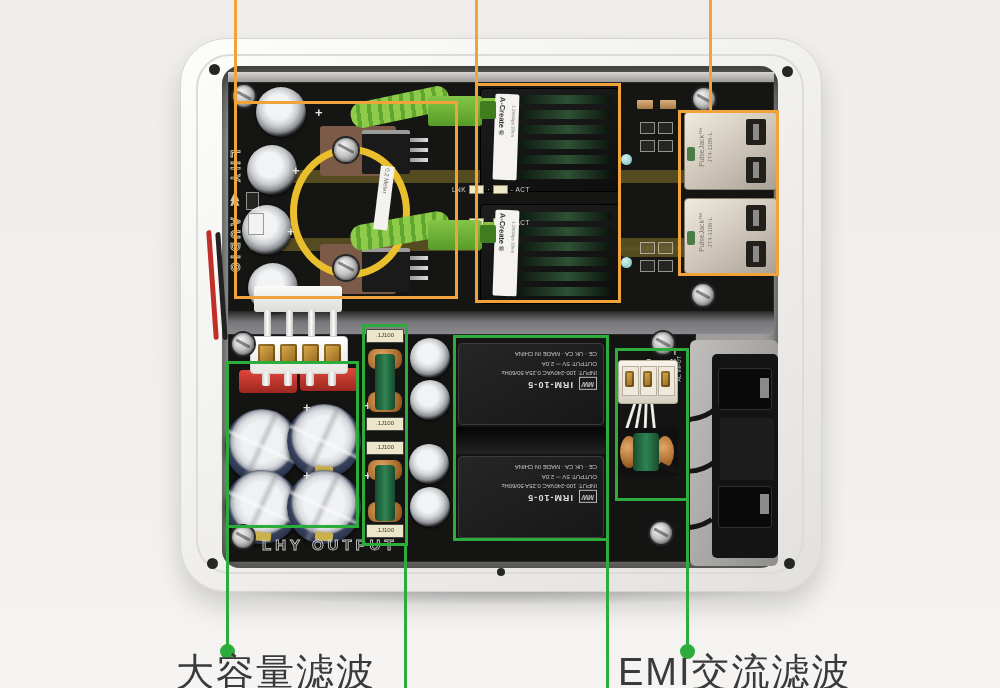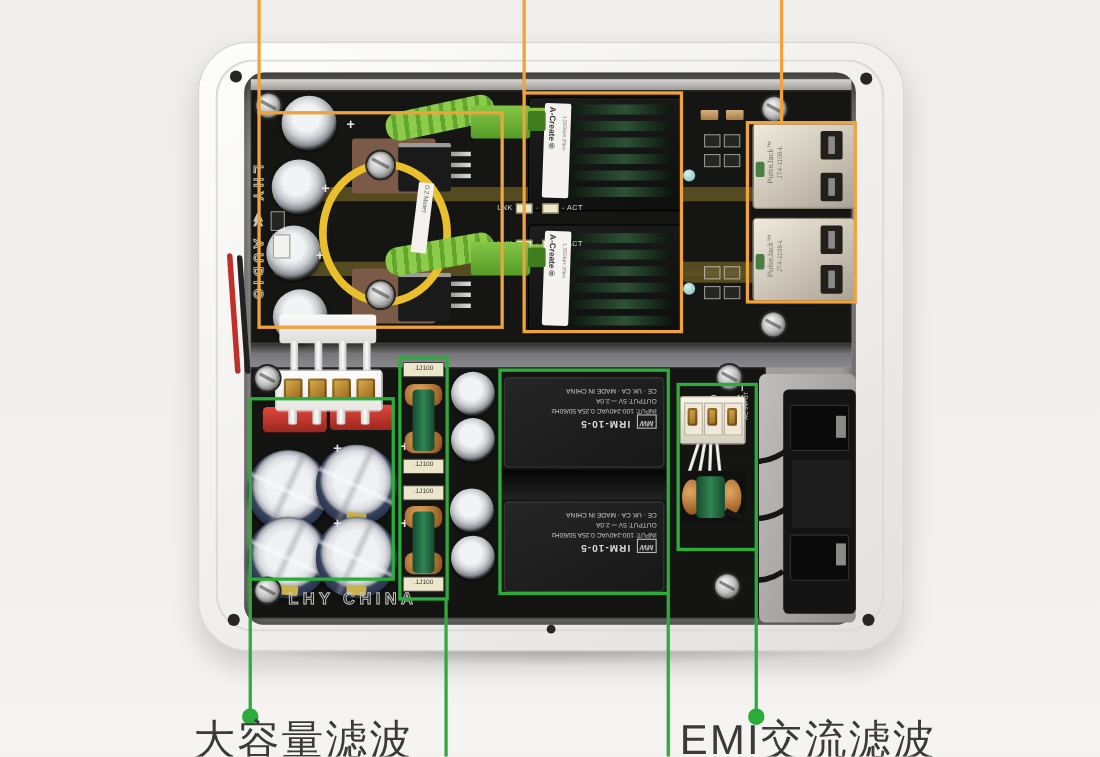--- a/index.html
+++ b/index.html
@@ -264,21 +264,21 @@
       <div class="wedge"></div>
     </div>
   <div class="capB" style="left:287px;top:470px">
       <div class="wedge"></div>
     </div>
   <div class="plus" style="left:303px;top:400px">+</div>
   <div class="plus" style="left:364px;top:398px">+</div>
   <div class="plus" style="left:303px;top:468px">+</div>
   <div class="plus" style="left:364px;top:468px">+</div>
 
-  <div class="abs outl" style="left:262px;top:536px;font-size:15px;font-weight:bold;letter-spacing:4px;z-index:9">LHY CHINA</div>
+  <div class="abs outl" style="left:262px;top:536px;font-size:15px;font-weight:bold;letter-spacing:4px;z-index:9">LHY OUTPUT</div>
 
   <div class="lbl" style="left:366px;top:329px;width:36px;height:12px">.1J100</div>
   <div class="copper" style="left:368px;top:349px;width:34px;height:20px"></div>
   <div class="gcore" style="left:375px;top:354px;width:20px;height:56px"></div>
   <div class="copper" style="left:368px;top:392px;width:34px;height:20px"></div>
   <div class="lbl" style="left:366px;top:417px;width:36px;height:12px">.1J100</div>
   <div class="lbl" style="left:366px;top:441px;width:36px;height:12px">.1J100</div>
   <div class="copper" style="left:368px;top:460px;width:34px;height:20px"></div>
   <div class="gcore" style="left:375px;top:465px;width:20px;height:56px"></div>
   <div class="copper" style="left:368px;top:502px;width:34px;height:20px"></div>

